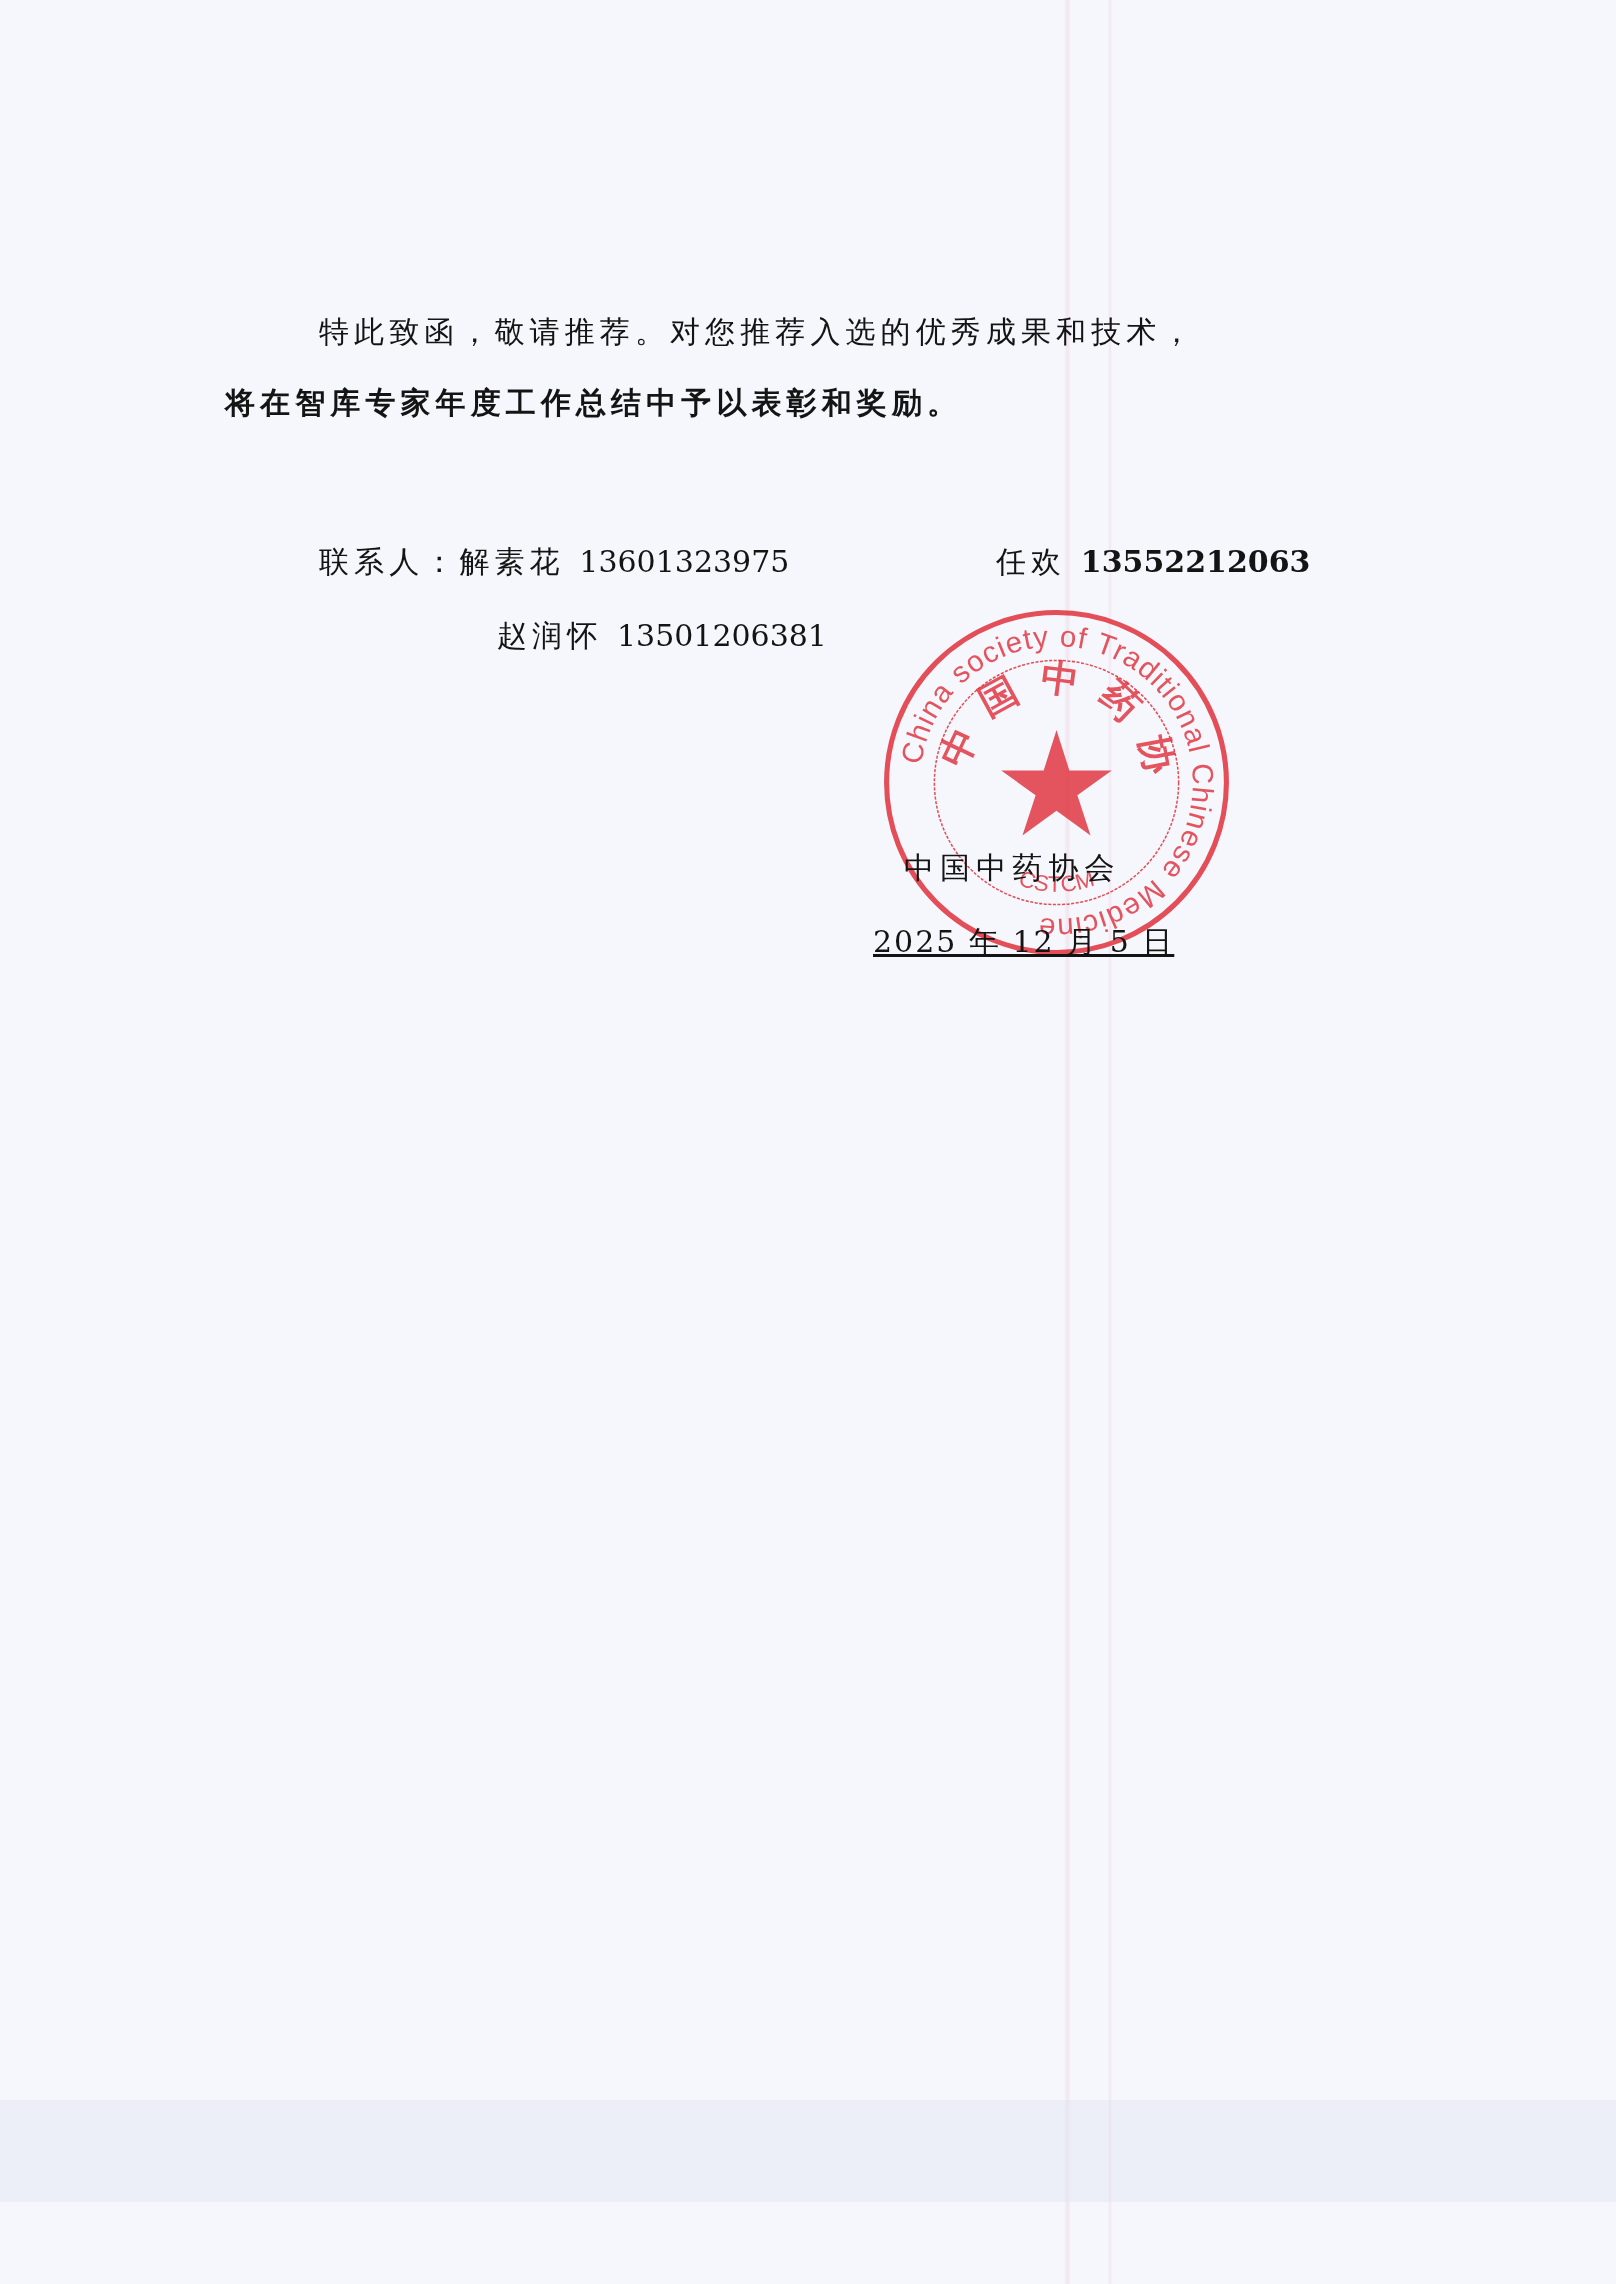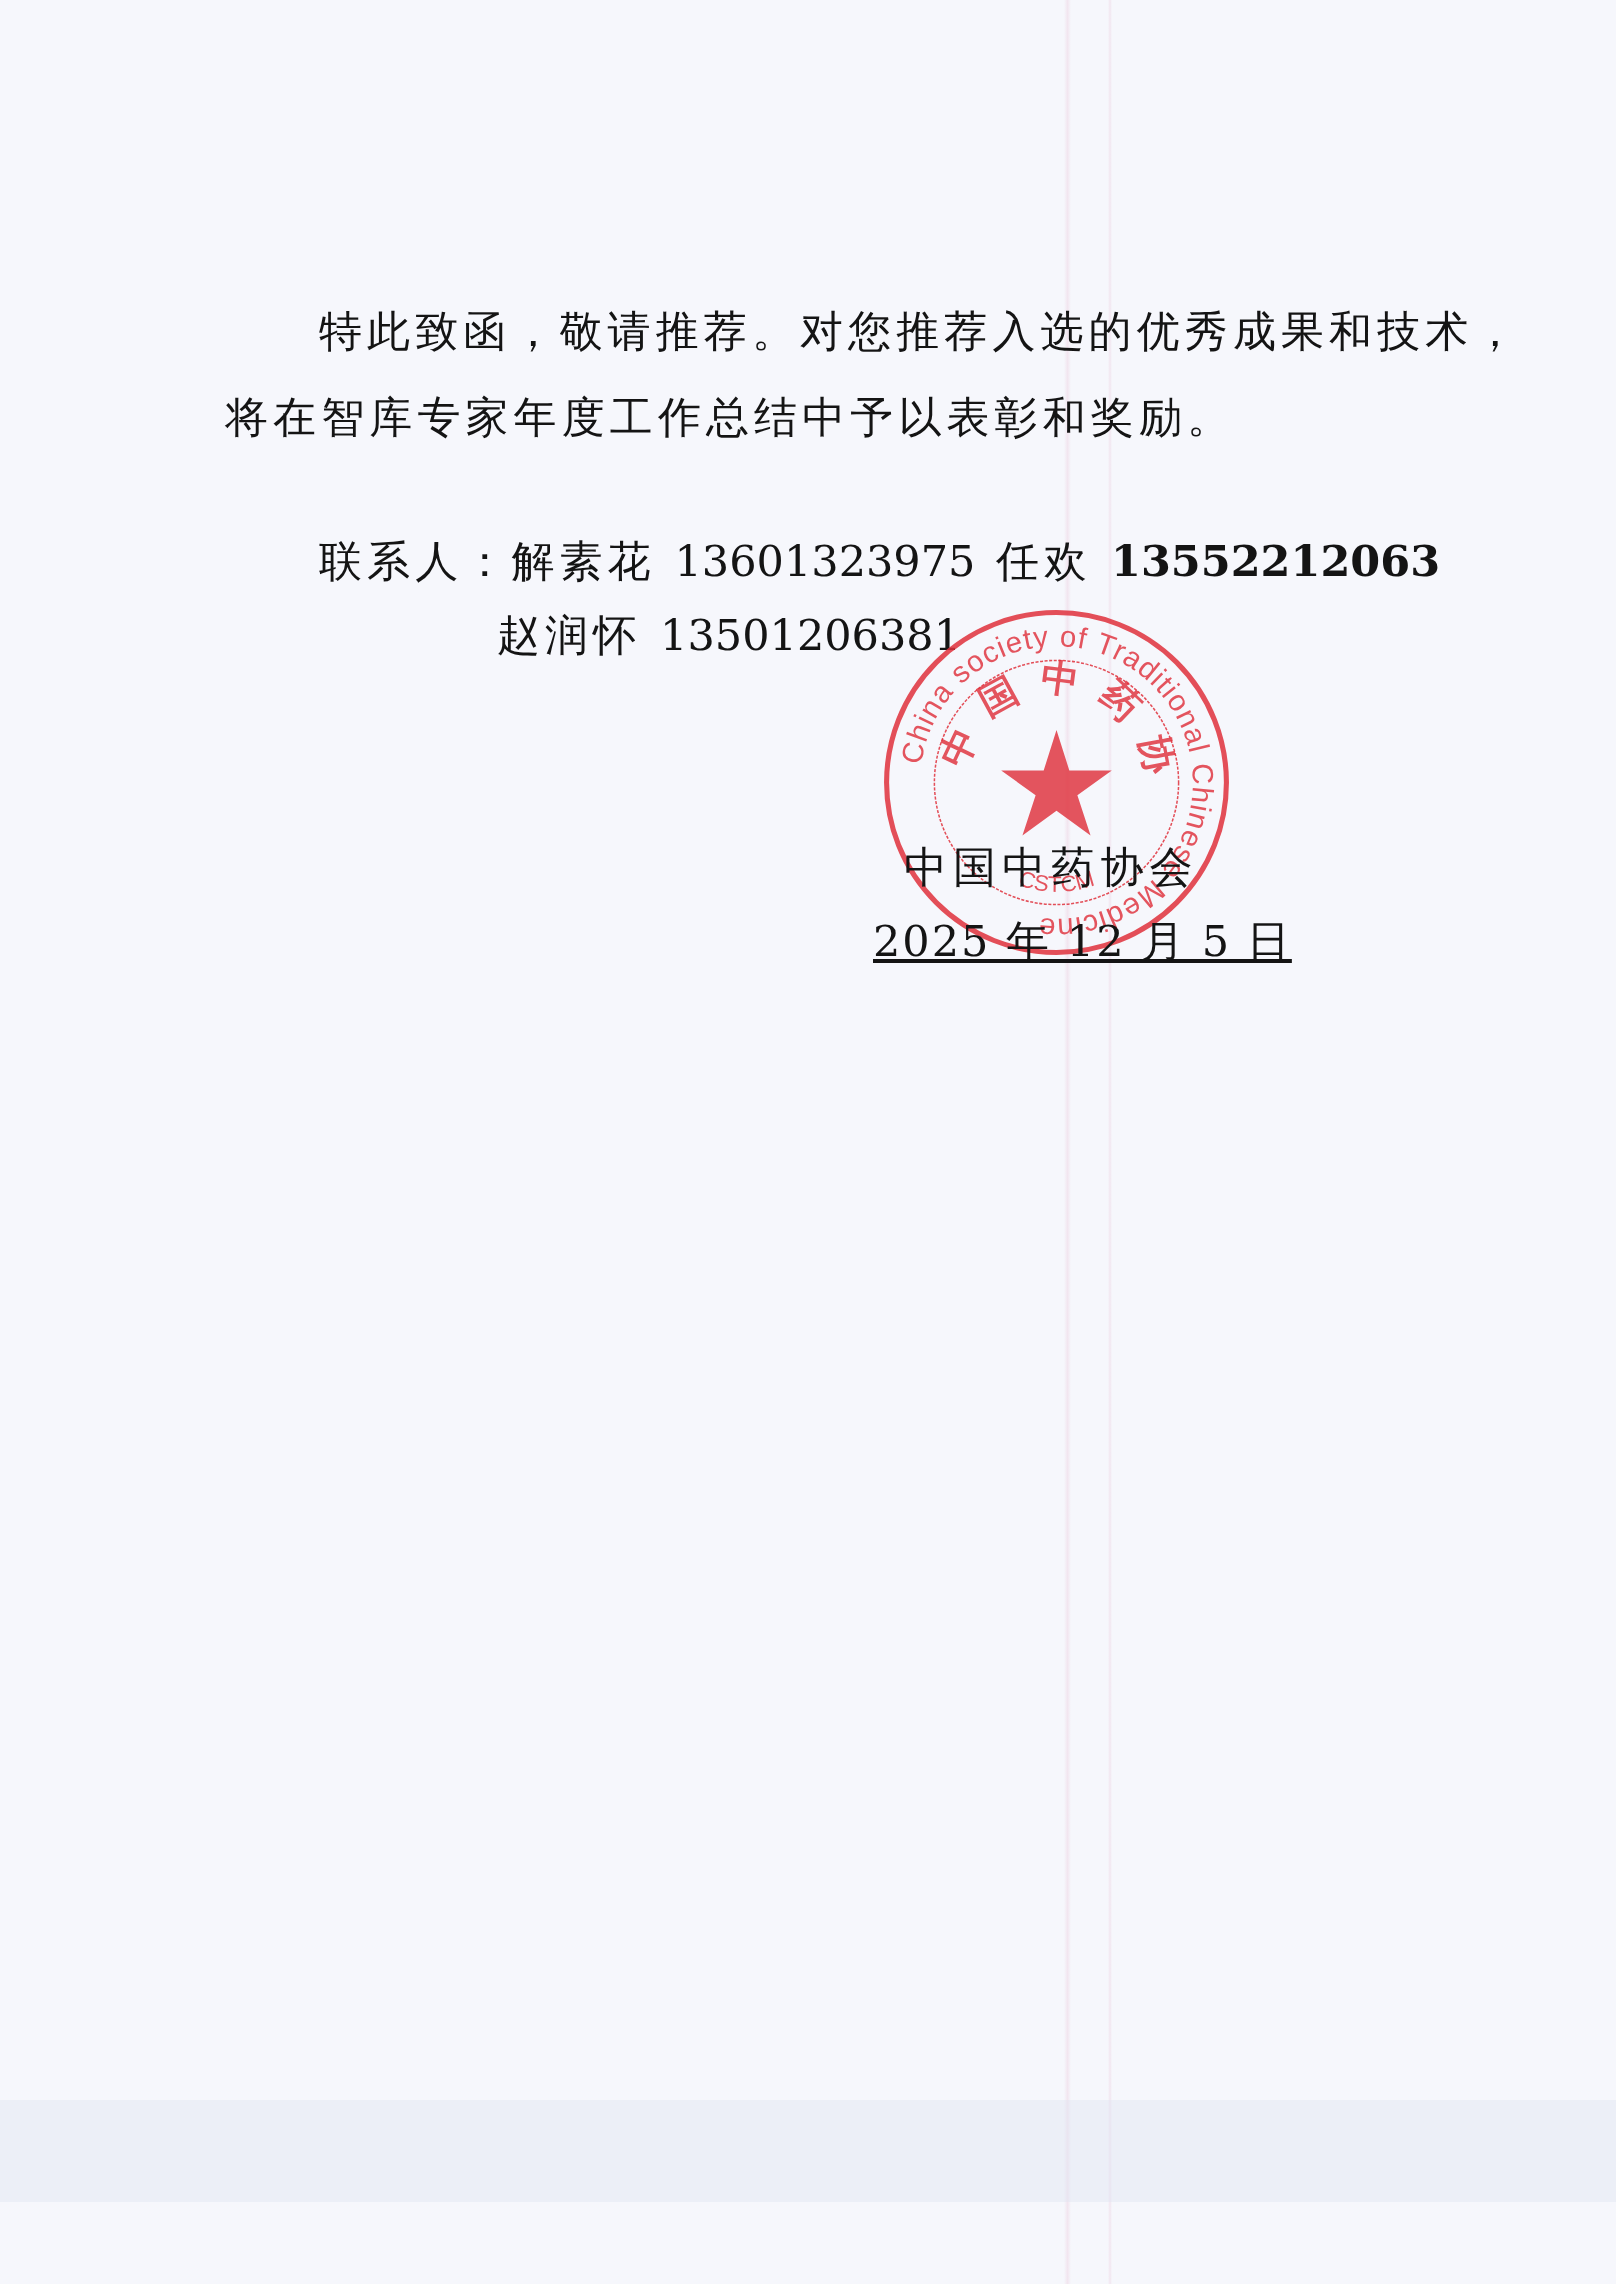--- a/index.html
+++ b/index.html
@@ -13,37 +13,37 @@
     .streak {
       position: absolute; top: 0; bottom: 0; width: 7.1px;
       background: linear-gradient(to right, rgba(240,220,232,0), rgba(240,222,234,0.7), rgba(240,220,232,0));
     }
     .band {
       position: absolute; left: 0; right: 0; top: 2100px; height: 102px;
       background: rgba(225,228,242,0.45);
     }
     .line {
       position: absolute; white-space: nowrap;
-      font-size: 43px; line-height: 51px; letter-spacing: 5.1px;
+      font-size: 30px; line-height: 51px; letter-spacing: 5.1px;
     }
     .stamp {
       position: absolute; left: 882px; top: 608px; width: 349px; height: 349px;
     }
     .stamp svg { width: 100%; height: 100%; display: block; }
   </style>
 </head>
 <body>
 
 <div class="streak" style="left:1064px;"></div>
 <div class="streak" style="left:1108px; width:4.1px;"></div>
 <div class="band"></div>
 
 <div>
   <div class="line" style="left:319px; top:306px;">特此致函，敬请推荐。对您推荐入选的优秀成果和技术，</div>
-  <div class="line" style="left:225px; top:392px;">将在智库专家年度工作总结中予以表彰和奖励。</div>
+  <div class="line" style="left:225px; top:377px;font-weight:bold;">将在智库专家年度工作总结中予以表彰和奖励。</div>
 
   <div class="line" style="left:319px; top:536px;">
     <span>联系人：</span><span>解素花</span>
     <span style="letter-spacing:0;">13601323975</span>
   </div>
   <div class="line" style="left:996px; top:536px;">
     <span>任欢</span>
     <span style="letter-spacing:0;font-weight:bold;">13552212063</span>
   </div>
   <div class="line" style="left:497px; top:610px;text-align:center;">

